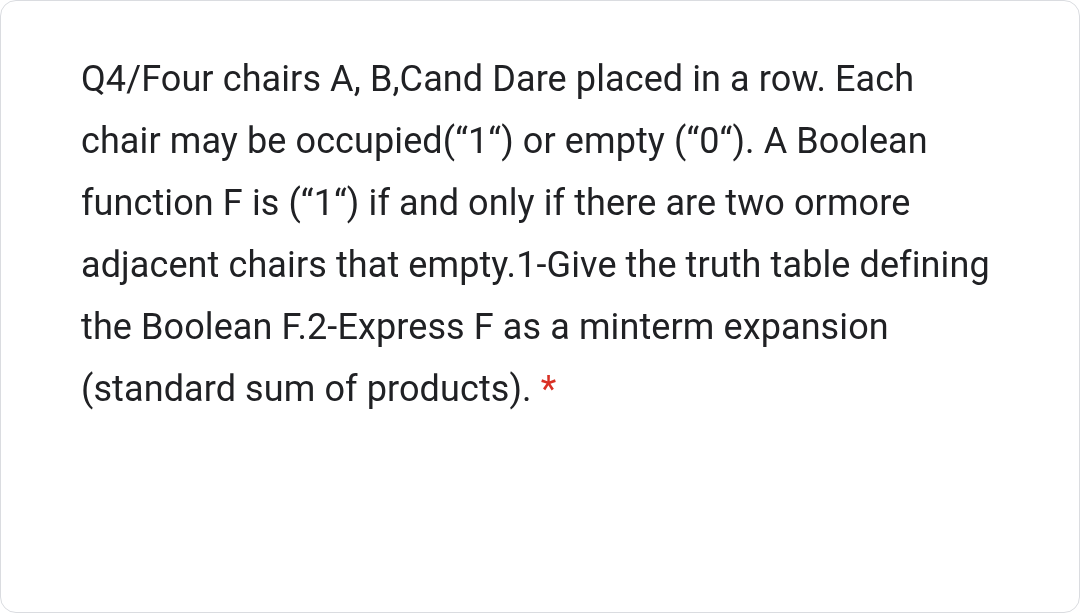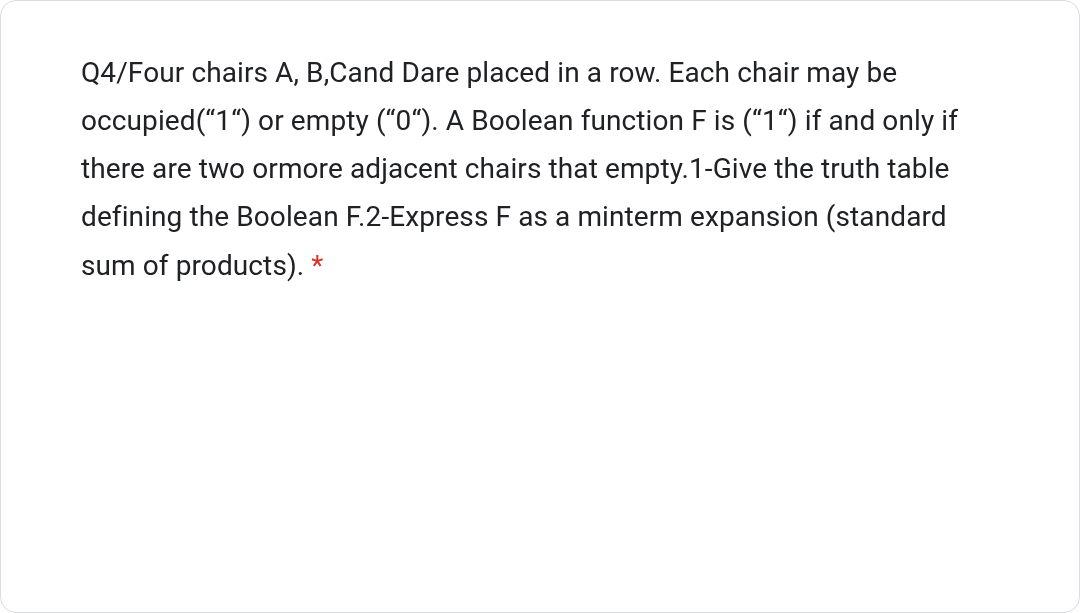--- a/index.html
+++ b/index.html
@@ -18,21 +18,21 @@
     }
     .card {
       width: 100%;
       height: 100%;
       border: 1px solid #dadce0;
       border-radius: 16px;
       padding: 48px 80px 48px 80px;
       background: #ffffff;
     }
     .question-text {
-      font-size: 28px;
+      font-size: 36px;
       line-height: 1.72;
       color: #202124;
       font-weight: 400;
       letter-spacing: 0.1px;
     }
     .required-asterisk {
       color: #d93025;
     }
   </style>
 </head>

